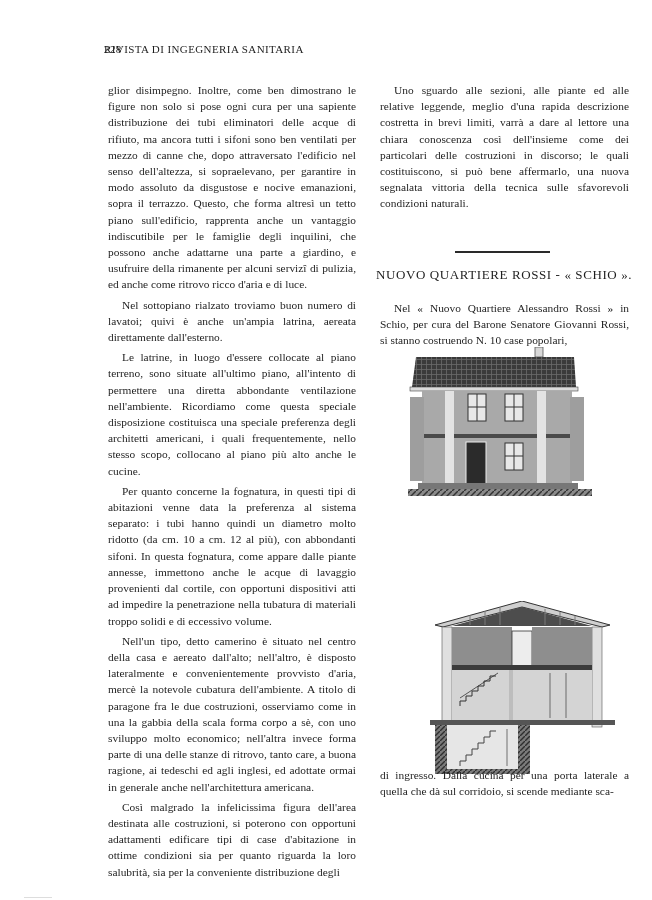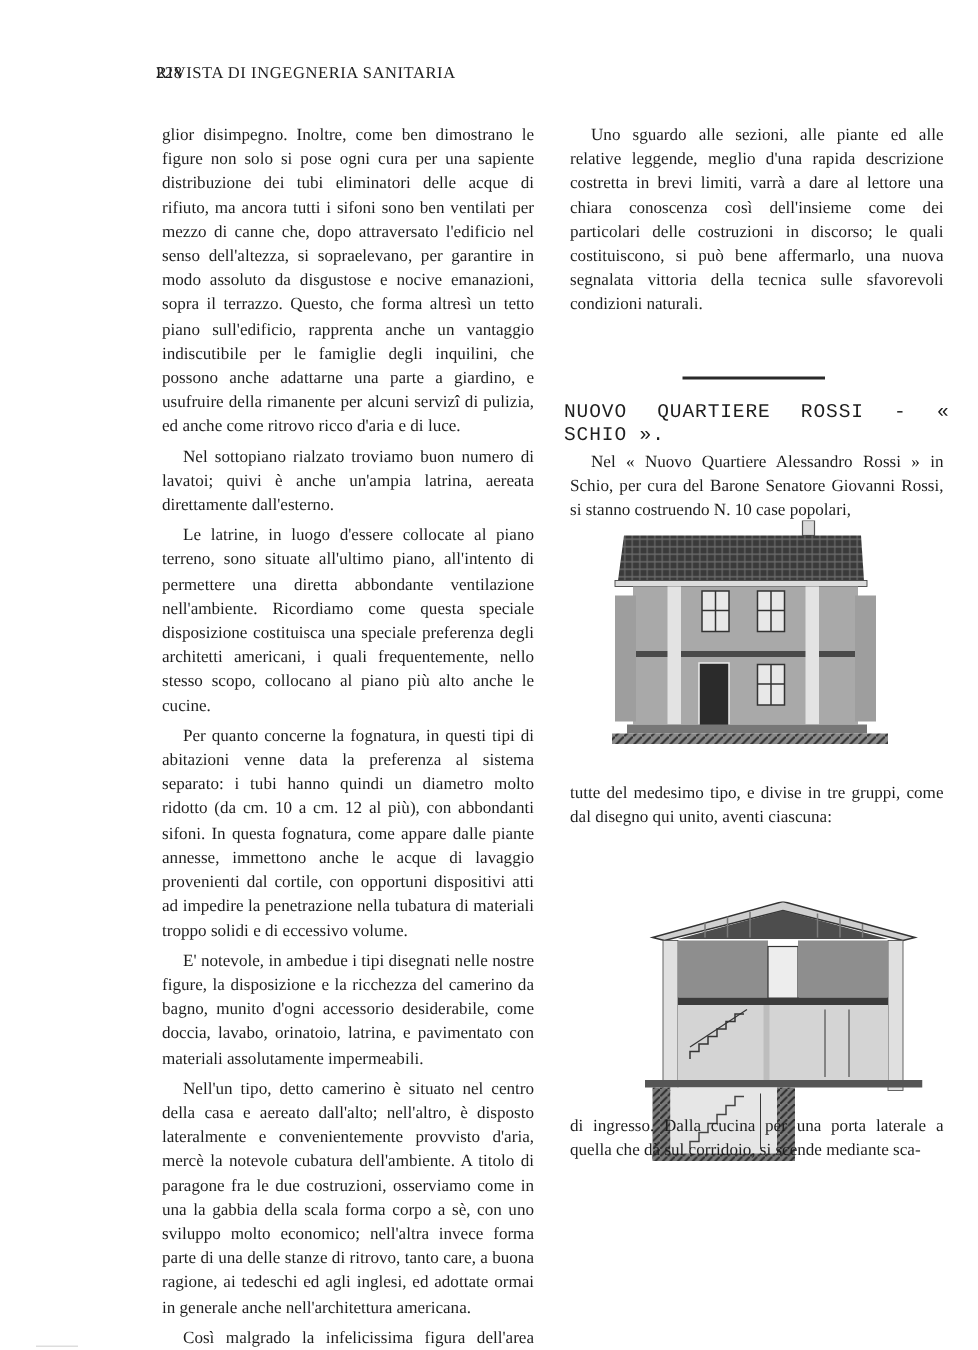--- a/index.html
+++ b/index.html
@@ -8,42 +8,41 @@
   .header { position: absolute; top: 43px; left: 104px; width: 530px; height: 16px; font-size: 11px; letter-spacing: 0.4px; }
   .page-num { position: absolute; left: 0; top: 0; }
   .running-title { position: absolute; left: 0; width: 100%; text-align: left; top: 0; }
   .col { position: absolute; font-size: 11.4px; line-height: 16.2px; text-align: justify; }
   .col p { margin: 4px; }
   .col p.ind { text-indent: 14px; }
   .left { left: 104px; top: 78px; width: 256px; }
   .right { left: 376px; width: 257px; }
   .r1 { top: 78px; }
   .rule { position: absolute; left: 455px; top: 251px; width: 95px; height: 1.5px; background: #2a2a2a; }
-  .section-title { position: absolute; left: 376px; top: 267px; width: 257px; font-size: 13px; letter-spacing: 0.6px; text-align: justify; font-family: Liberation Mono, monospace; }
+  .section-title { position: absolute; left: 376px; top: 267px; width: 257px; font-size: 13px; letter-spacing: 0.6px; text-align: justify; }
   .r2 { top: 296px; }
   .fig1 { position: absolute; left: 404px; top: 347px; width: 190px; height: 160px; }
   .r3 { top: 517px; }
   .fig2 { position: absolute; left: 430px; top: 601px; width: 185px; height: 175px; }
-  .r4 { top: 739px; }
+  .r4 { top: 763px; }
   .footmark { position: absolute; left: 24px; top: 897px; width: 28px; height: 1px; background: #ddd; }
 </style>
 </head>
 <body>
 
 <div class="header">
   <span class="page-num">228</span>
   <span class="running-title">RIVISTA DI INGEGNERIA SANITARIA</span>
 </div>
 
 <div class="col left">
   <p>glior disimpegno. Inoltre, come ben dimostrano le figure non solo si pose ogni cura per una sapiente distribuzione dei tubi eliminatori delle acque di rifiuto, ma ancora tutti i sifoni sono ben ventilati per mezzo di canne che, dopo attraversato l'edificio nel senso dell'altezza, si sopraelevano, per garantire in modo assoluto da disgustose e nocive emanazioni, sopra il terrazzo. Questo, che forma altresì un tetto piano sull'edificio, rapprenta anche un vantaggio indiscutibile per le famiglie degli inquilini, che possono anche adattarne una parte a giardino, e usufruire della rimanente per alcuni servizî di pulizia, ed anche come ritrovo ricco d'aria e di luce.</p>
   <p class="ind">Nel sottopiano rialzato troviamo buon numero di lavatoi; quivi è anche un'ampia latrina, aereata direttamente dall'esterno.</p>
   <p class="ind">Le latrine, in luogo d'essere collocate al piano terreno, sono situate all'ultimo piano, all'intento di permettere una diretta abbondante ventilazione nell'ambiente. Ricordiamo come questa speciale disposizione costituisca una speciale preferenza degli architetti americani, i quali frequentemente, nello stesso scopo, collocano al piano più alto anche le cucine.</p>
   <p class="ind">Per quanto concerne la fognatura, in questi tipi di abitazioni venne data la preferenza al sistema separato: i tubi hanno quindi un diametro molto ridotto (da cm. 10 a cm. 12 al più), con abbondanti sifoni. In questa fognatura, come appare dalle piante annesse, immettono anche le acque di lavaggio provenienti dal cortile, con opportuni dispositivi atti ad impedire la penetrazione nella tubatura di materiali troppo solidi e di eccessivo volume.</p>
-  <p class="ind">E' notevole, in ambedue i tipi disegnati nelle nostre figure, la disposizione e la ricchezza del camerino da bagno, munito d'ogni accessorio desiderabile, come doccia, lavabo, orinatoio, latrina, e pavimentato con materiali assolutamente impermeabili.</p>
   <p class="ind">Nell'un tipo, detto camerino è situato nel centro della casa e aereato dall'alto; nell'altro, è disposto lateralmente e convenientemente provvisto d'aria, mercè la notevole cubatura dell'ambiente. A titolo di paragone fra le due costruzioni, osserviamo come in una la gabbia della scala forma corpo a sè, con uno sviluppo molto economico; nell'altra invece forma parte di una delle stanze di ritrovo, tanto care, a buona ragione, ai tedeschi ed agli inglesi, ed adottate ormai in generale anche nell'architettura americana.</p>
   <p class="ind">Così malgrado la infelicissima figura dell'area destinata alle costruzioni, si poterono con opportuni adattamenti edificare tipi di case d'abitazione in ottime condizioni sia per quanto riguarda la loro salubrità, sia per la conveniente distribuzione degli</p>
 </div>
 
 <div class="col right r1">
   <p class="ind">Uno sguardo alle sezioni, alle piante ed alle relative leggende, meglio d'una rapida descrizione costretta in brevi limiti, varrà a dare al lettore una chiara conoscenza così dell'insieme come dei particolari delle costruzioni in discorso; le quali costituiscono, si può bene affermarlo, una nuova segnalata vittoria della tecnica sulle sfavorevoli condizioni naturali.</p>
 </div>
 
 <div class="rule"></div>
 
@@ -82,21 +81,20 @@
     <rect x="101" y="96" width="18" height="27"></rect>
       <path d="M110 96V123M101 109H119"></path>
   </g>
   <rect x="62" y="95" width="20" height="42" fill="#2b2b2b" stroke="#eee" stroke-width="1"></rect>
   <rect x="60" y="137" width="24" height="4" fill="#ececec" stroke="#555" stroke-width="0.5"></rect>
   <rect x="14" y="136" width="160" height="6" fill="#777"></rect>
   <rect x="4" y="142" width="184" height="7" fill="url(#hatch)"></rect>
 </svg>
 
 <div class="col right r3">
-  <p>tutte del medesimo tipo, e divise in tre gruppi, come dal disegno qui unito, aventi ciascuna:</p>
 </div>
 
 <svg class="fig2" viewBox="0 0 185 175">
   <defs>
     <pattern id="hatch2" width="5" height="5" patternUnits="userSpaceOnUse">
       <rect width="5" height="5" fill="#7a7a7a"></rect>
       <path d="M0 5 L5 0" stroke="#2f2f2f" stroke-width="1.4"></path>
     </pattern>
   </defs>
   <polygon points="5,24 92,0 180,24 172,26 92,6 13,26" fill="#cfcfcf" stroke="#333" stroke-width="1"></polygon>

